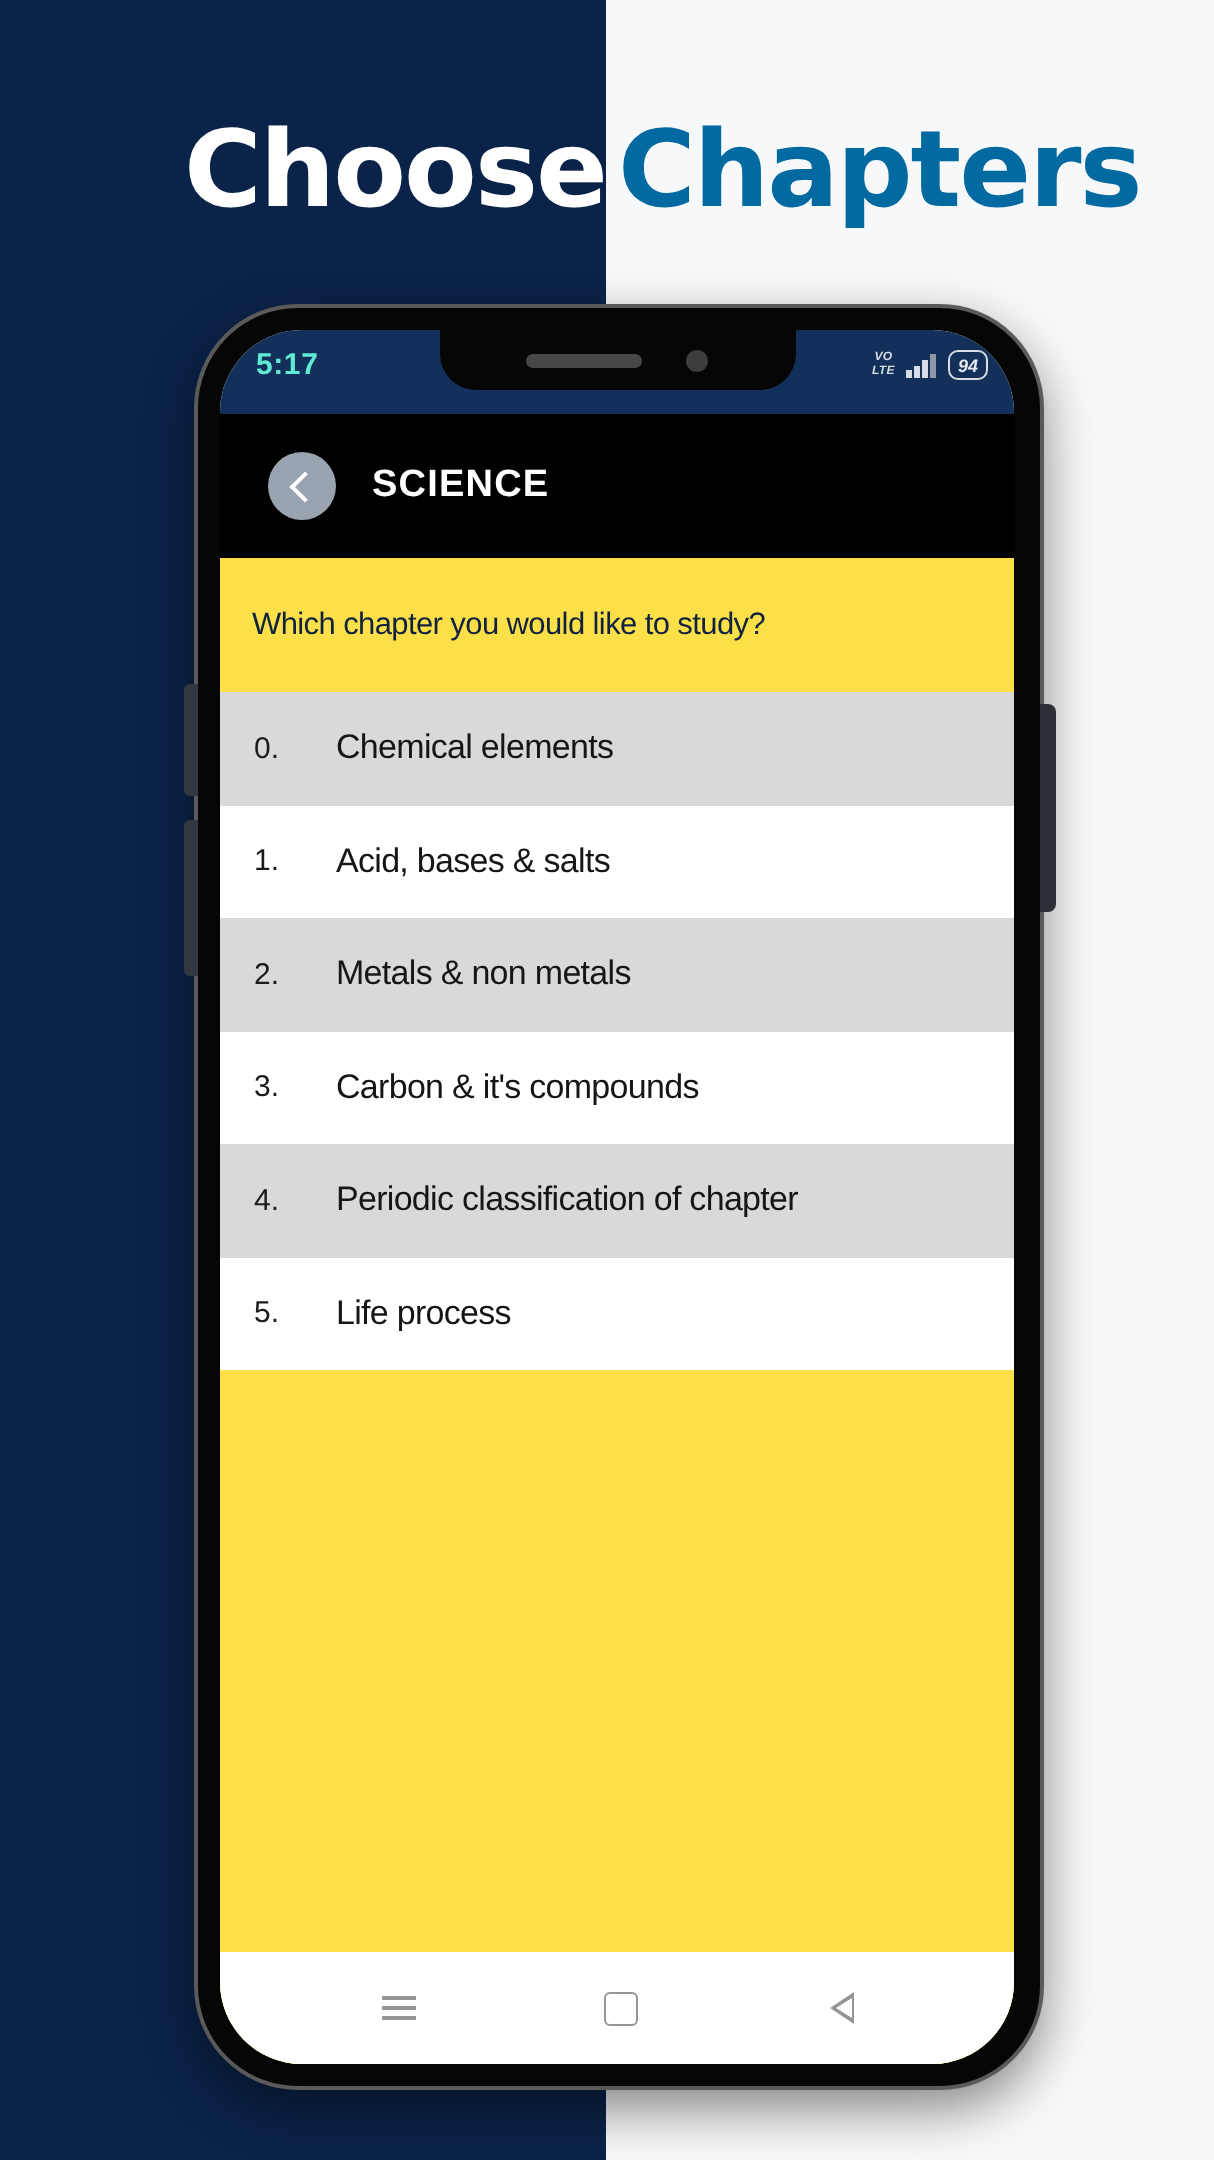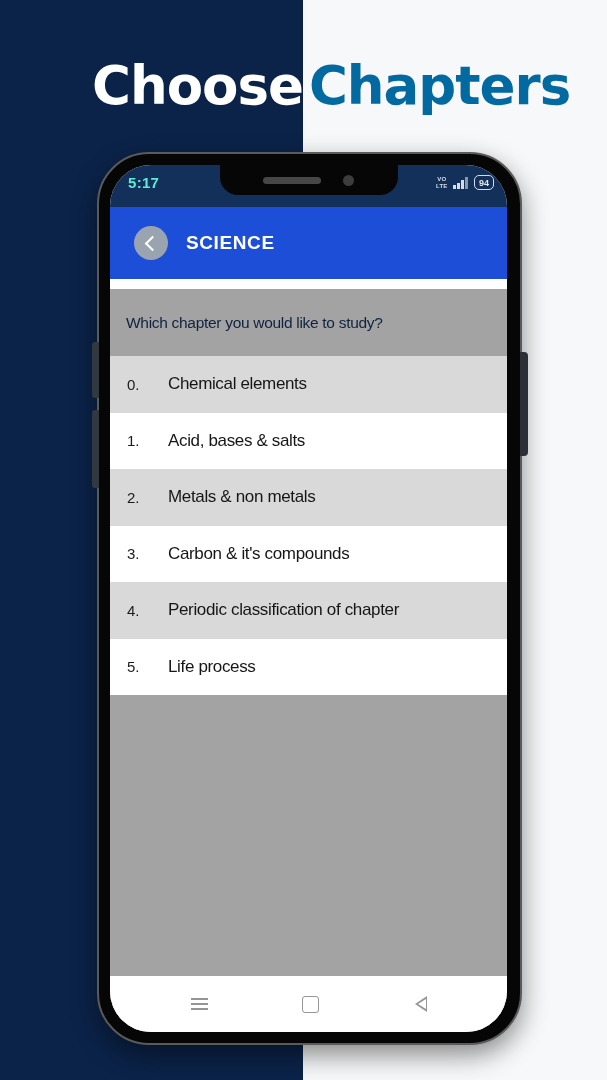--- a/index.html
+++ b/index.html
@@ -68,21 +68,21 @@
     background:#123059;
     display:flex;align-items:center;
     color:#ffffff;
   }
   .clock{
     position:absolute;left:18px;top:9px;font-size:15px;font-weight:bold;
     letter-spacing:.3px;color:#5eead4;
   }
   .status-right{
     position:absolute;right:13px;top:10px;
-    display:flex;align-items:center;gap:6px;
+    display:flex;align-items:center;gap:6px;font-style:italic;
   }
   .volte{
     font-size:6px;line-height:6.5px;font-weight:bold;color:#d7dde6;
     text-align:center;letter-spacing:.2px;
   }
   .bars{display:flex;align-items:flex-end;gap:1.5px;height:12px;}
   .bars i{display:block;width:2.5px;background:#d7dde6;}
   .bars i:nth-child(1){height:4px;}
   .bars i:nth-child(2){height:6px;}
   .bars i:nth-child(3){height:9px;}
@@ -98,41 +98,41 @@
     border-radius:0 0 18px 18px;
     display:flex;align-items:center;justify-content:center;gap:22px;
     z-index:4;
   }
   .speaker{width:58px;height:7px;background:#474747;border-radius:4px;}
   .camera{width:11px;height:11px;background:#3d3d3d;border-radius:50%;}
 
   
   .appbar{
     position:absolute;left:0;top:42px;width:397px;height:72px;
-    background:#1d4ed8;display:flex;align-items:center;
+    background:#000000;display:flex;align-items:center;
     padding-left:24px;box-sizing:border-box;
   }
   .backbtn{
     width:34px;height:34px;border-radius:50%;background:#9aa3b0;
     display:flex;align-items:center;justify-content:center;
     flex:none;
   }
   .chev{
     width:9px;height:9px;border-left:2.4px solid #fff;border-bottom:2.4px solid #fff;
     transform:rotate(45deg);margin-left:3px;
   }
   .appbar-title{
     margin-left:18px;color:#ffffff;font-size:19px;font-weight:bold;
     letter-spacing:.6px;
   }
 
   
   .content{
-    position:absolute;left:0;top:124px;width:397px;bottom:0;
-    background:#a3a3a3;
+    position:absolute;left:0;top:114px;width:397px;bottom:0;
+    background:#fde047;
   }
   .prompt{
     height:67px;display:flex;align-items:center;
     padding-left:16px;box-sizing:border-box;
     font-size:15.5px;color:#10223f;letter-spacing:-.3px;
   }
   .chapter-list{display:block;}
   .chapter-row{
     height:56.5px;display:flex;align-items:center;box-sizing:border-box;
   }

